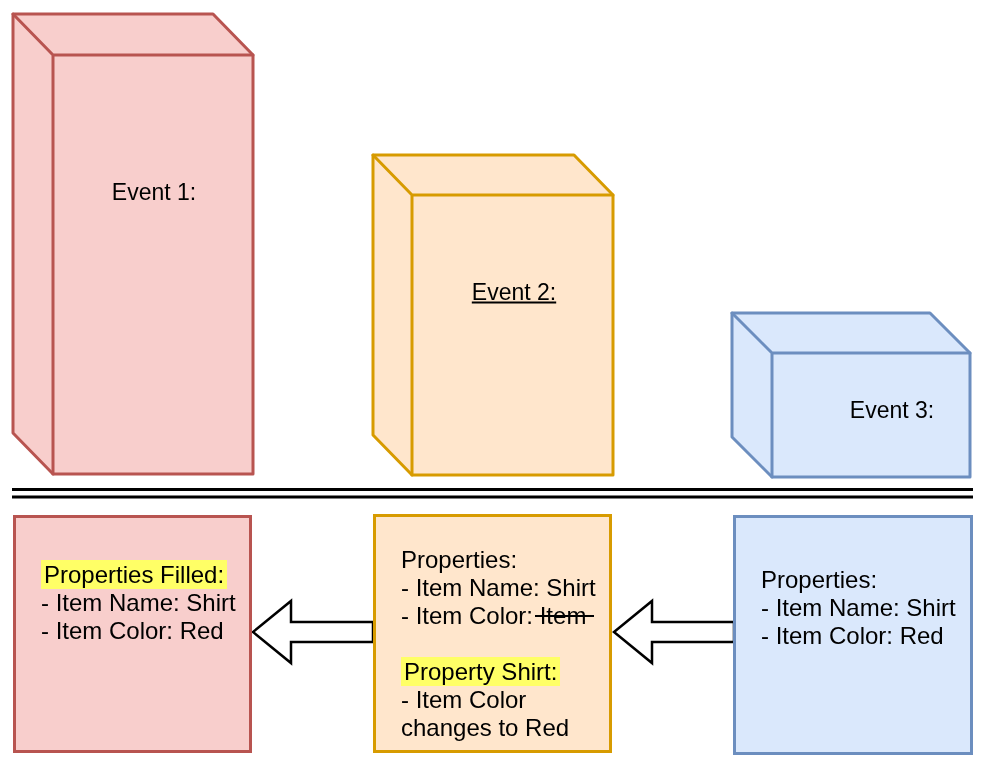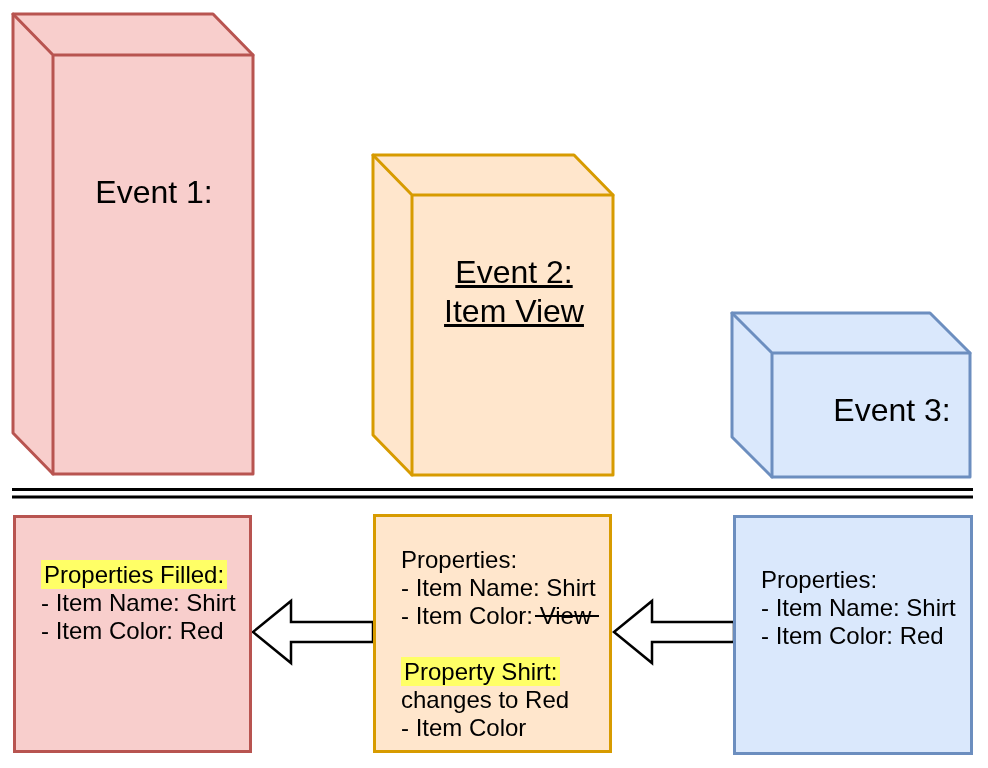--- a/index.html
+++ b/index.html
@@ -28,21 +28,21 @@
   .edges.red    { stroke:var(--red-stroke); }
   .edges.orange { stroke:var(--orange-stroke); }
   .edges.blue   { stroke:var(--blue-stroke); }
 
   .sep { stroke:var(--separator); stroke-width:3; }
   .arrow { fill:var(--arrow-fill); stroke:var(--arrow-stroke); stroke-width:2.5; stroke-linejoin:miter; }
 
   
   .event-label {
     position:absolute; transform:translate(-50%,-50%);
-    text-align:center; font-size:32px; line-height:39px; white-space:nowrap;
+    text-align:center; font-size:23px; line-height:39px; white-space:nowrap;
   }
 
   
   .panel { position:absolute; box-sizing:border-box; border:3px solid; }
   .panel.red    { border-color:var(--red-stroke);    background:var(--red-fill);padding-left:48px; }
   .panel.orange { border-color:var(--orange-stroke); background:var(--orange-fill); }
   .panel.blue   { border-color:var(--blue-stroke);   background:var(--blue-fill); }
 
   .panel-text { position:absolute; font-size:24px; }
   .tline { height:28px; line-height:28px; white-space:nowrap; }
@@ -83,44 +83,43 @@
     <polygon class="arrow" points="373,622 291,622 291,601 253,632 291,663 291,642 373,642"></polygon>
     <polygon class="arrow" points="734,622 652,622 652,601 614,632 652,663 652,642 734,642"></polygon>
   </svg>
 
   <div class="event-label" style="left:154px; top:192px;">
     <div>Event 1:</div>
   </div>
 
   <div class="event-label" style="left:514px; top:292px;text-decoration:underline;">
     <div>Event 2:</div>
-    <div>Item View</div>
   </div>
 
   <div class="event-label" style="left:876px; top:410px;margin-left:16px;">
     <div>Event 3:</div>
   </div>
 
   <div class="panel red" style="left:13px; top:515px; width:239px; height:238px;">
     <div class="panel-text" style="left:25px; top:43px;">
       <div class="tline"><span class="hl">Properties Filled:</span></div>
       <div class="tline">- Item Name: Shirt</div>
       <div class="tline">- Item Color: Red</div>
     </div>
   </div>
 
   <div class="panel orange" style="left:373px; top:514px; width:239px; height:239px;">
     <div class="panel-text" style="left:25px; top:29px;">
       <div class="tline">Properties:</div>
       <div class="tline">- Item Name: Shirt</div>
-      <div class="tline"><span>- Item Color: </span><span class="strike">View</span></div>
+      <div class="tline"><span>- Item Color: </span><span class="strike">Item</span></div>
       <div class="tline"></div>
       <div class="tline"><span class="hl">Property Shirt:</span></div>
+      <div class="tline">- Item Color</div>
       <div class="tline">changes to Red</div>
-      <div class="tline">- Item Color</div>
     </div>
   </div>
 
   <div class="panel blue" style="left:733px; top:515px; width:240px; height:240px;">
     <div class="panel-text" style="left:25px; top:48px;">
       <div class="tline">Properties:</div>
       <div class="tline">- Item Name: Shirt</div>
       <div class="tline">- Item Color: Red</div>
     </div>
   </div>

